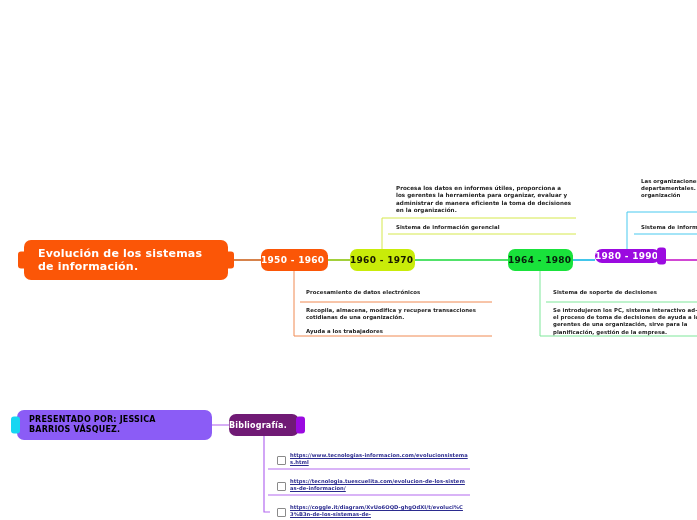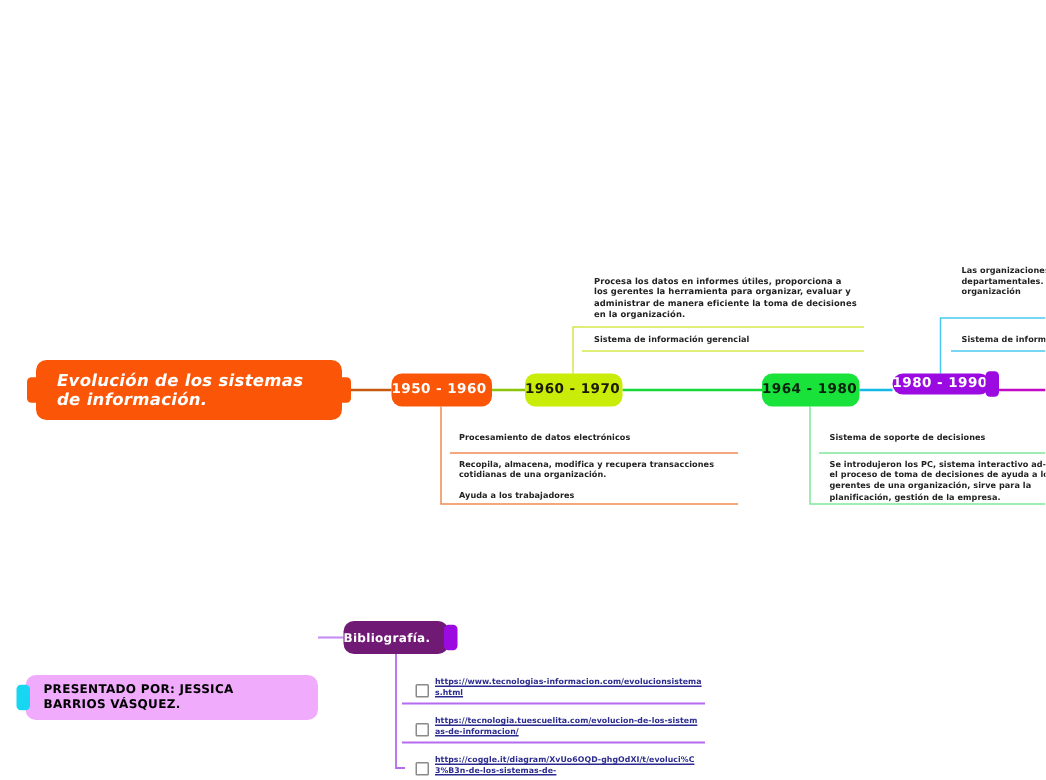--- a/index.html
+++ b/index.html
@@ -47,21 +47,20 @@
   #root-node {
     left: 24px;
     top: 240px;
     width: 204px;
     height: 40px;
     background: #fb5607;
     padding: 0 14px;
     font-size: 11px;
     line-height: 13px;
     letter-spacing: 0.2px;
-    font-style: italic;
   }
   
   .nub-left {
     position: absolute;
     left: -6px;
     top: 50%;
     transform: translateY(-50%);
     width: 9px;
     height: 17px;
     border-radius: 3px;
@@ -107,27 +106,26 @@
     width: 65px; height: 14px;
     background: #9b0ae0;
     justify-content: center;
     font-size: 9px;
     letter-spacing: 0.3px;
   }
 
   #presenter-node {
     left: 17px; top: 410px;
     width: 195px; height: 30px;
-    background: #f0abfc;
+    background: #8b5cf6;
     color: #000000;
     padding: 0 12px;
     font-size: 8px;
     line-height: 10px;
     letter-spacing: 0.2px;
-    margin-top: 40px;
   }
   #biblio-node {
     left: 229px; top: 414px;
     width: 70px; height: 22px;
     background: #701a75;
     justify-content: center;
     font-size: 8px;
     letter-spacing: 0.2px;
   }
 

